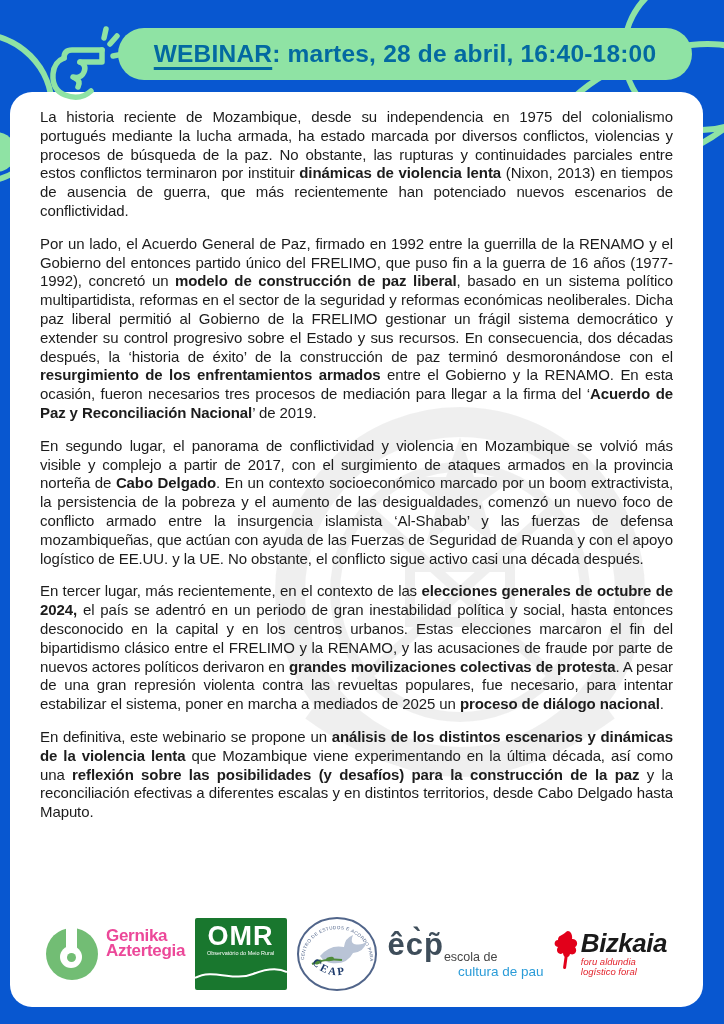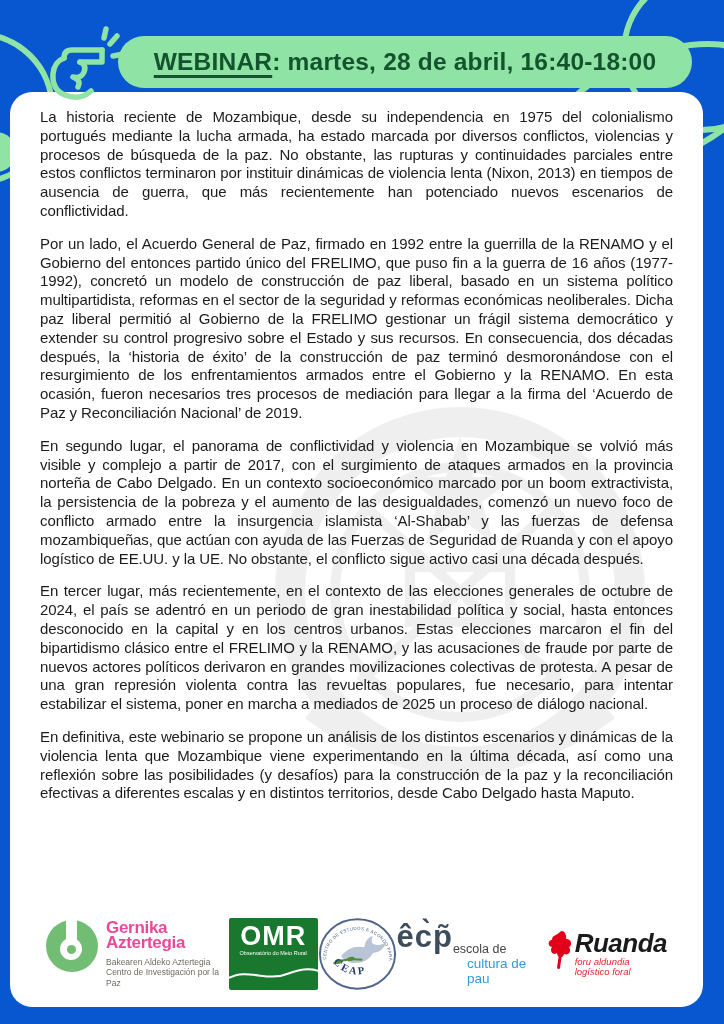--- a/index.html
+++ b/index.html
@@ -5,43 +5,43 @@
   html,body{margin:0;padding:0}
   body{
     width:724px;height:1024px;position:relative;overflow:hidden;
     background:#0857d0;
     font-family:"Liberation Sans",sans-serif;
   }
   
   .decor{position:absolute;inset:0;pointer-events:none;z-index:0}
   
   .badge{
-    position:absolute;left:118px;top:36px;width:574px;height:52px;
+    position:absolute;left:118px;top:28px;width:574px;height:52px;
     background:#8fe3a4;border-radius:28px;z-index:2;
     display:flex;align-items:center;justify-content:center;
-    color:#14532d;font-weight:bold;font-size:24.5px;letter-spacing:.2px;
+    color:#0369a1;font-weight:bold;font-size:24.5px;letter-spacing:.2px;
     white-space:nowrap;
   }
   .badge .u{text-decoration:underline;text-decoration-thickness:3px;text-underline-offset:5px}
   .hand{position:absolute;left:40px;top:26px;z-index:2}
   
   .card{
     position:absolute;left:10px;top:92px;width:693px;height:915px;
     background:#ffffff;border-radius:22px;box-sizing:border-box;
     padding:16px 30px 14px 30px;z-index:1;
     display:flex;flex-direction:column;
   }
   .watermark{position:absolute;left:240px;top:290px;opacity:.07;z-index:0;pointer-events:none}
   .article{
     position:relative;z-index:1;flex:1;overflow:hidden;
     font-size:15px;line-height:18.8px;color:#1c1c1c;
     text-align:justify;letter-spacing:-0.1px;
   }
   .article p{margin:0 0 14px 0}
-  .article .b{font-weight:normal}
+  .article .b{font-weight:bold}
   
   .logos{
     position:relative;z-index:1;height:78px;flex:0 0 auto;
     display:flex;align-items:center;justify-content:space-between;
     padding:0 6px;
   }
   
   .gern{display:flex;align-items:flex-start;gap:8px}
   .g-disc{width:52px;height:52px;border-radius:50%;background:#72bd74;position:relative;flex:0 0 auto}
   .g-slot{position:absolute;left:20px;top:0;width:11px;height:26px;background:#fff;border-radius:0 0 6px 6px}
@@ -125,24 +125,20 @@
       <div class="g-disc">
         <div class="g-hole"></div>
           <div class="g-slot"></div>
           <div class="g-dot"></div>
       </div>
       <div>
         <div class="g-title">
           <div>Gernika</div>
           <div>Aztertegia</div>
         </div>
-        <div class="g-sub">
-          <div>Bakearen Aldeko Aztertegia</div>
-          <div>Centro de Investigación por la Paz</div>
-        </div>
       </div>
     </div>
 
     <div class="omr">
       <div class="omr-acr">OMR</div>
       <div class="omr-cap">Observatório do Meio Rural</div>
       <svg width="92" height="18" viewBox="0 0 92 18">
         <path d="M0 12 C 18 2, 38 16, 58 8 S 88 4, 92 6" fill="none" stroke="#fff" stroke-width="2"></path>
       </svg>
     </div>
@@ -172,21 +168,21 @@
         <div class="ecp-l2">cultura de pau</div>
       </div>
     </div>
 
     <div class="biz">
       <svg width="26" height="40" viewBox="0 0 26 40">
         <path fill="#e2001a" d="M13 1 C9 5 5 4 5 9 C1 9 0 15 5 16 C2 20 6 25 10 22 C10 27 16 28 17 23 C22 25 25 20 22 16 C26 14 24 7 19 8 C20 3 16 -2 13 1 Z"></path>
         <rect x="11" y="22" width="3" height="16" rx="1.5" fill="#e2001a" transform="rotate(8 12 30)"></rect>
       </svg>
       <div>
-        <div class="biz-title">Ruanda</div>
+        <div class="biz-title">Bizkaia</div>
         <div class="biz-sub">
           <div>foru aldundia</div>
           <div>logístico foral</div>
         </div>
       </div>
     </div>
 
   </div>
 </div>
 

